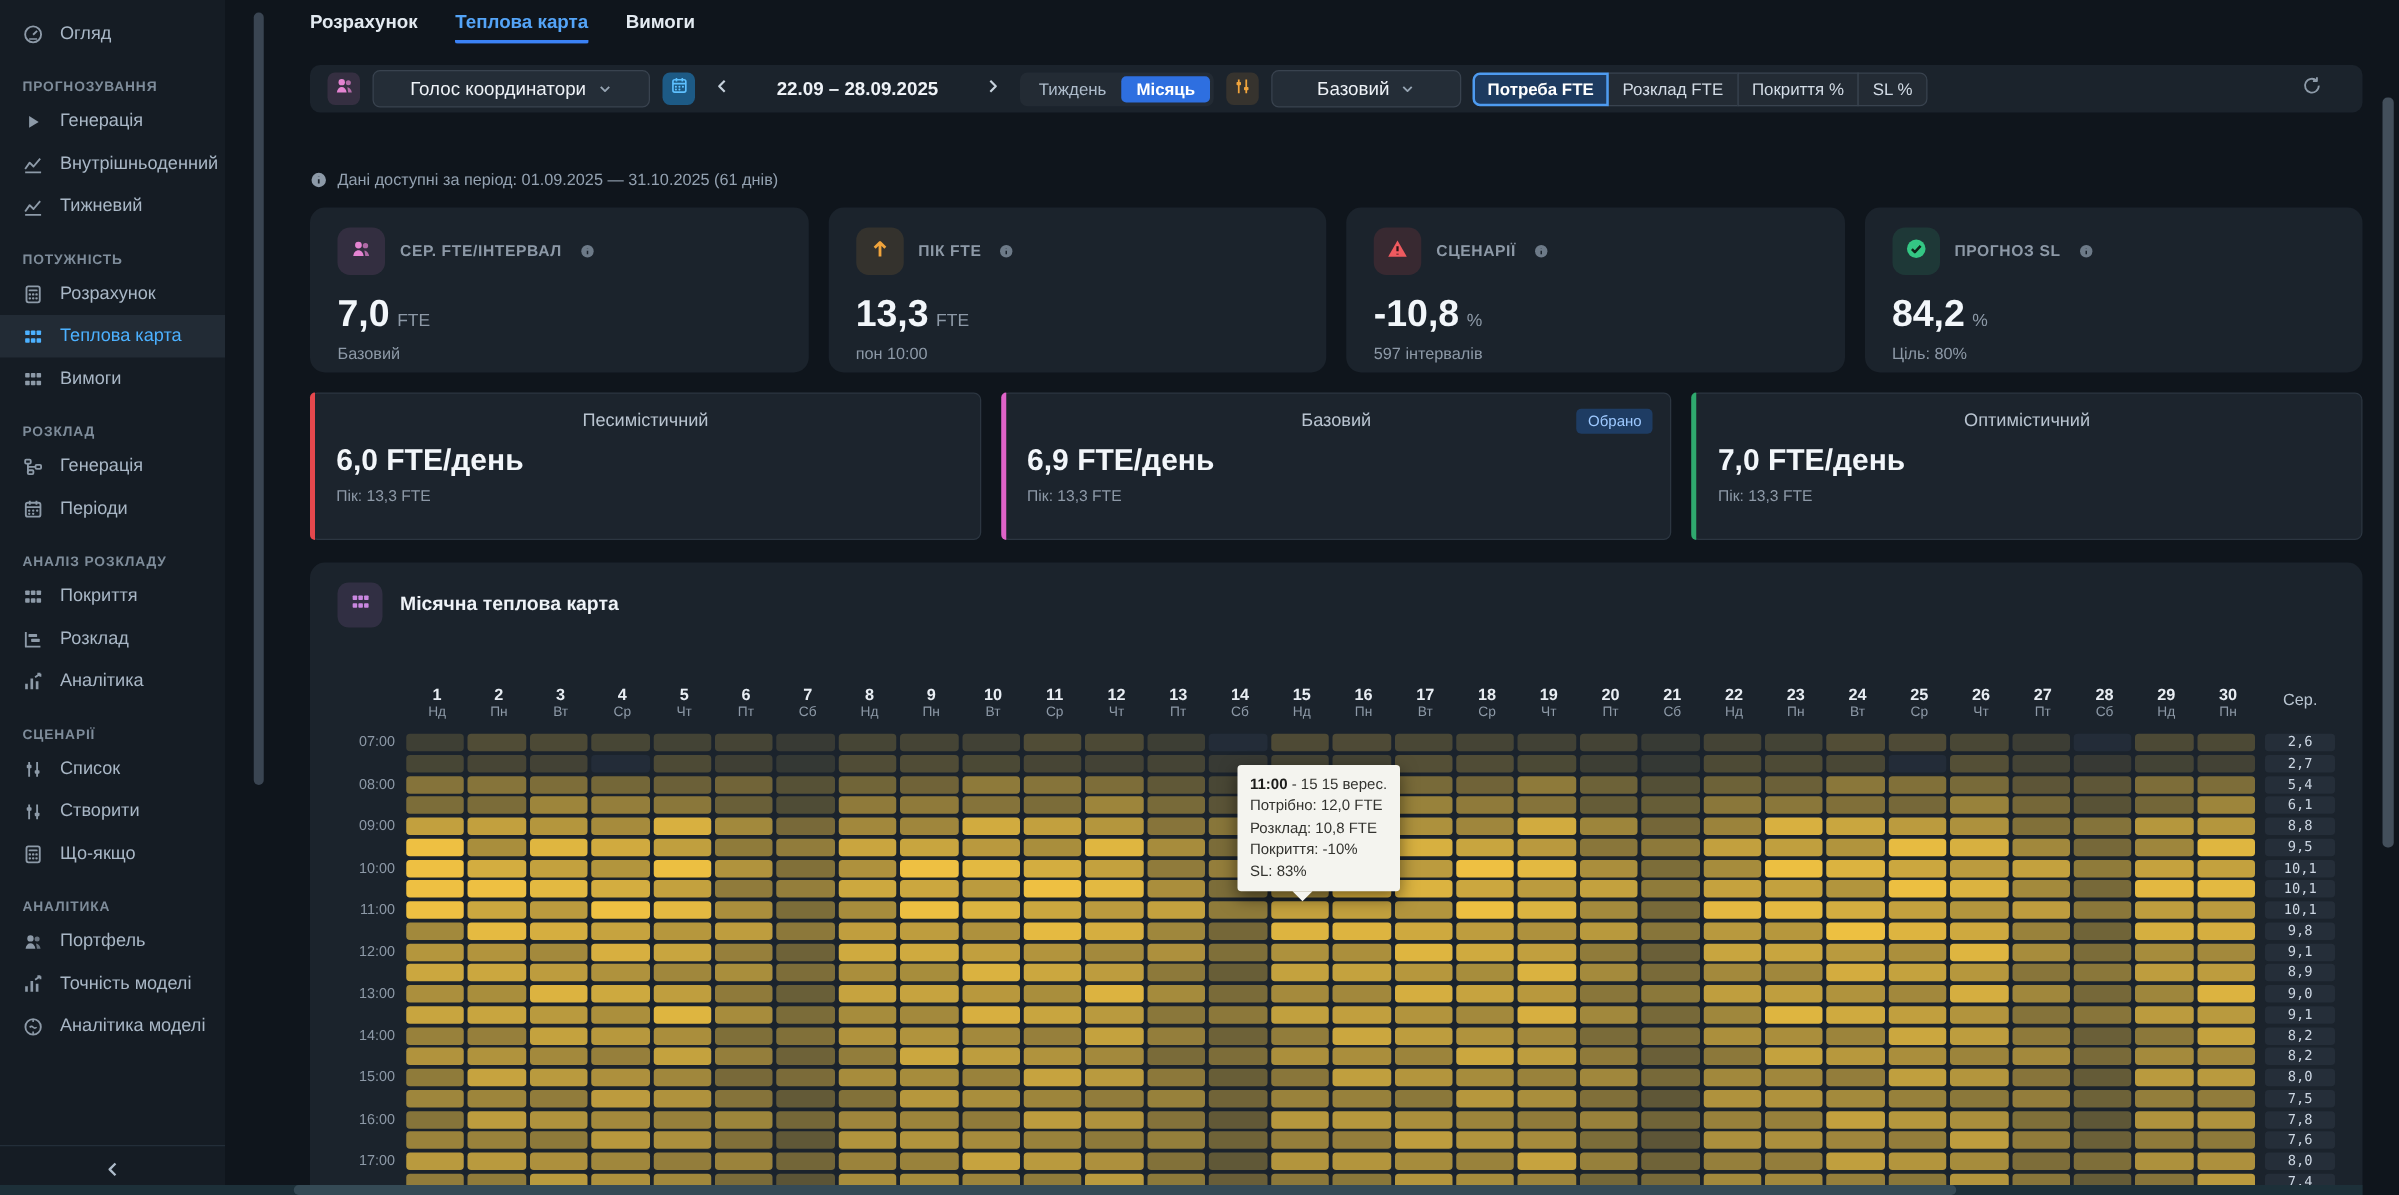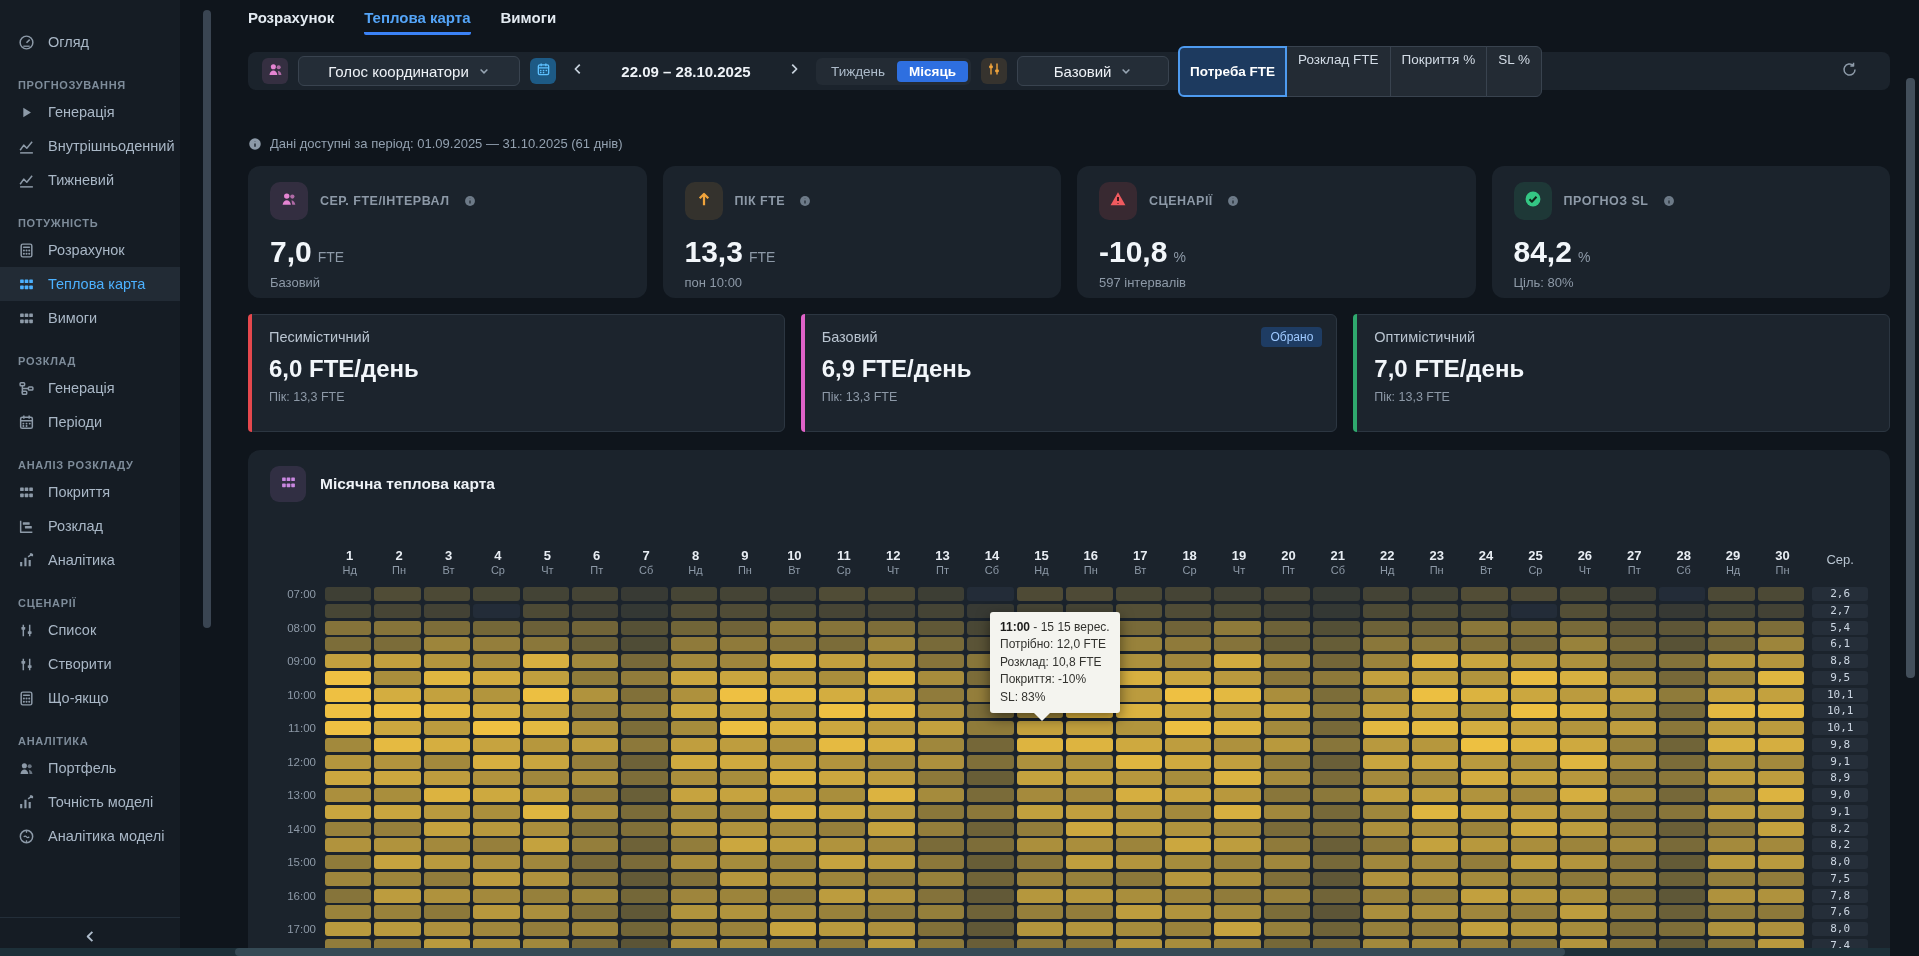--- a/index.html
+++ b/index.html
@@ -2,21 +2,21 @@
 <html><head>
 <meta charset="utf-8">
 <style>
   * { box-sizing: border-box; margin: 0; padding: 0; }
   html,body { width:1919px; height:956px; overflow:hidden; }
   body {
     position:relative; background:#0f151c; color:#eef2f7;
     font-family:"Liberation Sans", sans-serif; -webkit-font-smoothing:antialiased;
   }
   
-  .sidebar { position:absolute; left:0; top:0; width:180px; height:956px; background:#151c24; padding-top:25px; }
+  .sidebar { position:absolute; left:0; top:0; width:180px; height:956px; background:#151c24; padding-top:10px; }
   .side-item { display:flex; align-items:center; gap:13px; height:34px; padding-left:18px;
     font-size:14.5px; color:#a9b7c6; cursor:pointer; white-space:nowrap; }
   .side-item .icon { width:17px; height:17px; color:#8d9aa8; display:flex; align-items:center; }
   .side-item.active { background:#222b35; color:#4cb1ff; }
   .side-item.active .icon { color:#4cb1ff; }
   .side-sec { margin:20px 0 4px 18px; font-size:11px; font-weight:bold; letter-spacing:.7px; color:#7e8c9a; }
   .collapse { position:absolute; bottom:8px; left:0; right:0; border-top:1px solid #232e39;
     padding-top:11px; text-align:center; color:#aebccb; cursor:pointer; }
   
   .vthumb-left  { position:absolute; left:203px; top:10px; width:8px; height:618px; background:#3a4552; border-radius:4px; z-index:30;}
@@ -43,42 +43,42 @@
   .daterange { width:172px; text-align:center; font-size:15px; font-weight:bold; }
   .toggle { background:#232b34; border-radius:6px; padding:3px; display:flex; }
   .tg { padding:3px 12px; font-size:13.5px; color:#aebccb; border-radius:4px; cursor:pointer; white-space:nowrap;}
   .tg.active { background:#2e6fe0; color:#fff; font-weight:bold; }
   .metrics { display:flex; }
   .mbtn { padding:5px 11px; font-size:13.5px; color:#d3dce6; background:#232b34;
     border:1px solid #39434f; margin-left:-1px; cursor:pointer; white-space:nowrap; }
   .metrics .mbtn:first-child { border-radius:6px 0 0 6px; }
   .metrics .mbtn:last-child  { border-radius:0 6px 6px 0; }
   .mbtn.active { background:#1d3a5f; border:2px solid #4e9bf0; border-radius:6px; color:#fff;
-    font-weight:600; padding:16px 10px; position:relative; z-index:2; }
+    font-weight:600; padding:4px 10px; position:relative; z-index:2; }
   .refresh { margin-left:auto; margin-right:18px; color:#8d9aa8; cursor:pointer; display:flex; }
   
   .inforow { position:absolute; left:68px; top:136px; display:flex; align-items:center; gap:8px;
     font-size:13px; color:#93a1b0; }
   .inforow .icon { display:flex; color:#8d9aa8; }
   
   .kpirow { position:absolute; left:68px; top:166px; width:1642px; display:flex; gap:16px; }
   .kpi { flex:1; height:132px; background:#1b232c; border-radius:12px; padding:16px 22px; }
   .kpi-head { display:flex; align-items:center; gap:12px; }
   .kchip { width:38px; height:38px; border-radius:10px; display:flex; align-items:center; justify-content:center; }
   .klabel { font-size:12.5px; font-weight:bold; letter-spacing:.5px; color:#8d99a7; }
   .kinfo { display:flex; color:#6d7a88; margin-left:2px; }
   .kvalue { margin-top:15px; font-size:30px; font-weight:bold; color:#f2f6fa; }
   .kunit { font-size:14px; font-weight:normal; color:#8d99a7; margin-left:6px; }
   .ksub { margin-top:6px; font-size:13px; color:#8d99a7; }
   
   .scenrow { position:absolute; left:68px; top:314px; width:1642px; display:flex; gap:16px; }
   .scen { flex:1; height:118px; background:#1c242d; border:1px solid #2c3641; border-radius:6px;
     padding:14px 20px; position:relative; cursor:pointer; }
   .scen .stripe { position:absolute; left:-1px; top:-1px; bottom:-1px; width:4px; border-radius:6px 0 0 6px; }
-  .stitle { font-size:14.5px; color:#b9c4d0; }
+  .stitle { font-size:14.5px; color:#b9c4d0;text-align:center; }
   .svalue { margin-top:10px; font-size:24px; font-weight:bold; color:#f2f6fa; }
   .ssub { margin-top:7px; font-size:12.5px; color:#8d99a7; }
   .badge { position:absolute; top:12px; right:14px; background:#1e3c63; color:#9ec9ff;
     font-size:12px; padding:3px 9px; border-radius:4px; }
   
   .hmcard { position:absolute; left:68px; top:450px; width:1642px; height:506px; background:#1b232c;
     border-radius:12px 12px 0 0; padding:16px 22px; }
   .hm-head { display:flex; align-items:center; gap:14px; }
   .hchip { width:36px; height:36px; border-radius:9px; background:rgba(201,135,224,.13);
     color:#c987e0; display:flex; align-items:center; justify-content:center; }
@@ -353,21 +353,21 @@
             <rect x="2.5" y="3" width="11" height="10.5" rx="1.5"></rect>
             <path d="M2.5 6.3h11M5.5 1.5v3M10.5 1.5v3"></path>
             <path d="M5 9h.1M8 9h.1M11 9h.1M5 11.3h.1M8 11.3h.1" stroke-width="1.7" stroke-linecap="round"></path>
           </svg></span>
     </div>
     <div class="navchev">
       <span><svg width="14" height="14" viewBox="0 0 16 16" fill="none" stroke="#c7d2dd" stroke-width="1.4" stroke-linejoin="round">
             <path d="M10 3L5 8l5 5" stroke-width="2"></path>
           </svg></span>
     </div>
-    <div class="daterange">22.09 – 28.10.2025</div>
+    <div class="daterange">22.09 – 28.09.2025</div>
     <div class="navchev">
       <span><svg width="14" height="14" viewBox="0 0 16 16" fill="none" stroke="#c7d2dd" stroke-width="1.4" stroke-linejoin="round">
             <path d="M6 3l5 5-5 5" stroke-width="2"></path>
           </svg></span>
     </div>
     <div class="toggle" id="period-toggle">
         <div class="tg">Тиждень</div>
         <div class="tg active">Місяць</div>
       </div>
     <div class="chip amber">

